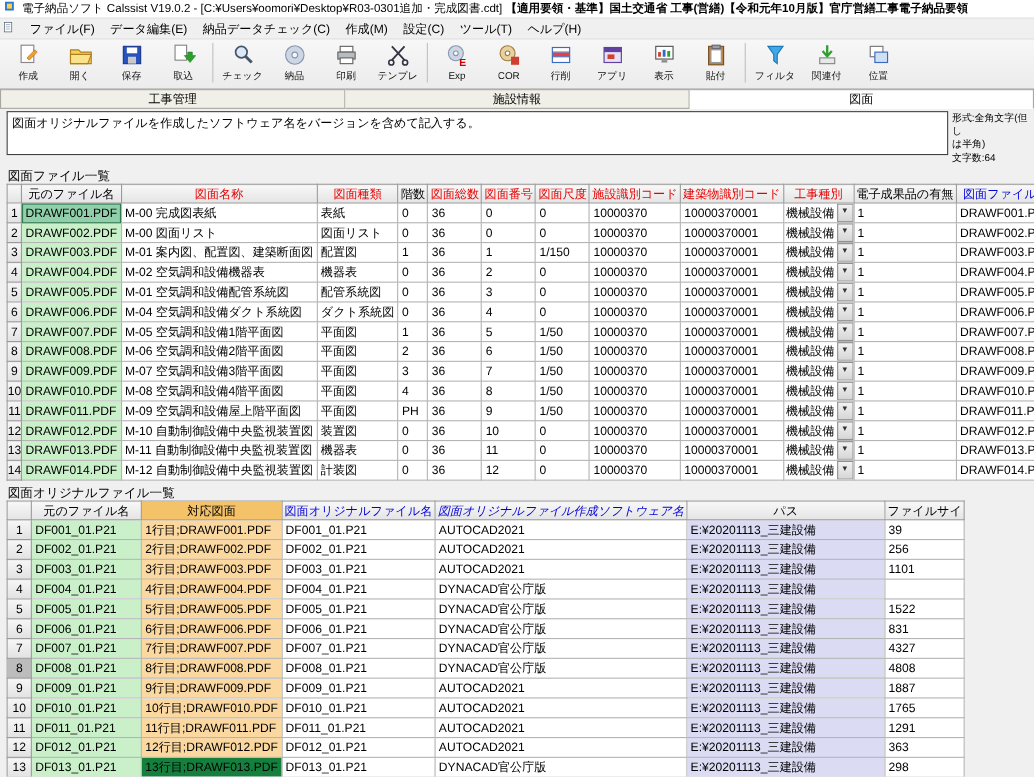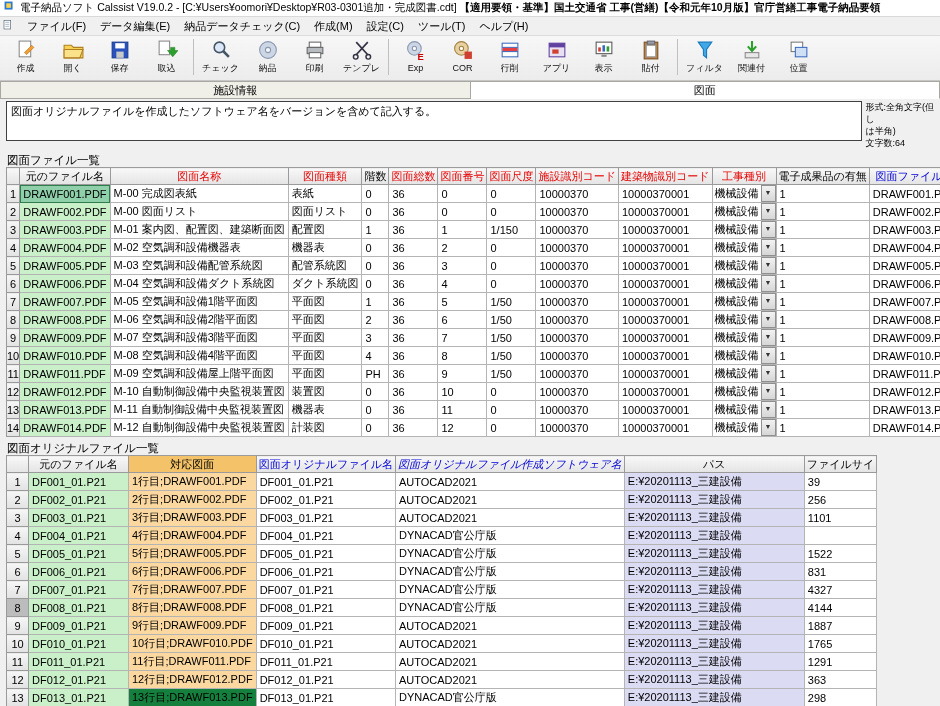--- a/index.html
+++ b/index.html
@@ -227,20 +227,21 @@
       <div class="tool">
         <span><svg viewBox="0 0 21 21" width="22" height="22" xmlns="http://www.w3.org/2000/svg">
             <rect x="3" y="3" width="11" height="9" fill="#fff" stroke="#777"></rect>
             <rect x="7" y="8" width="11" height="9" fill="#cfe0f4" stroke="#3a6abf"></rect>
           </svg></span>
         <span class="tlabel">位置</span>
       </div>
     </div>
 
   <div class="tabs" id="tabbar">
+      <div class="tab">工事管理</div>
       <div class="tab">施設情報</div>
       <div class="tab active">図面</div>
     </div>
 
   <div class="desc-row">
     <div class="desc-box">図面オリジナルファイルを作成したソフトウェア名をバージョンを含めて記入する。</div>
     <div class="format-panel">
       <div>形式:全角文字(但し</div>
       <div>は半角)</div>
       <div>文字数:64</div>
@@ -358,21 +359,21 @@
               <span class="combo-text">機械設備</span>
               <span class="dd-btn">▼</span>
             </span>
           </td>
           <td>1</td>
           <td>DRAWF004.PDF</td>
         </tr>
         <tr>
           <td class="rownum">5</td>
           <td style="background: rgb(201, 240, 201);">DRAWF005.PDF</td>
-          <td>M-03 空気調和設備配管系統図</td>
+          <td>M-01 空気調和設備配管系統図</td>
           <td>配管系統図</td>
           <td>0</td>
           <td>36</td>
           <td>3</td>
           <td>0</td>
           <td>10000370</td>
           <td>10000370001</td>
           <td class="combo-cell">
             <span class="combo-wrap">
               <span class="combo-text">機械設備</span>
@@ -651,21 +652,21 @@
           <td style="background: rgb(219, 219, 244);">E:¥20201113_三建設備</td>
           <td>4327</td>
         </tr>
         <tr>
           <td class="rownum" style="background: rgb(188, 188, 188);">8</td>
           <td style="background: rgb(201, 240, 201);">DF008_01.P21</td>
           <td style="background: rgb(251, 216, 160);">8行目;DRAWF008.PDF</td>
           <td>DF008_01.P21</td>
           <td>DYNACAD官公庁版</td>
           <td style="background: rgb(219, 219, 244);">E:¥20201113_三建設備</td>
-          <td>4144</td>
+          <td>4808</td>
         </tr>
         <tr>
           <td class="rownum">9</td>
           <td style="background: rgb(201, 240, 201);">DF009_01.P21</td>
           <td style="background: rgb(251, 216, 160);">9行目;DRAWF009.PDF</td>
           <td>DF009_01.P21</td>
           <td>AUTOCAD2021</td>
           <td style="background: rgb(219, 219, 244);">E:¥20201113_三建設備</td>
           <td>1887</td>
         </tr>

